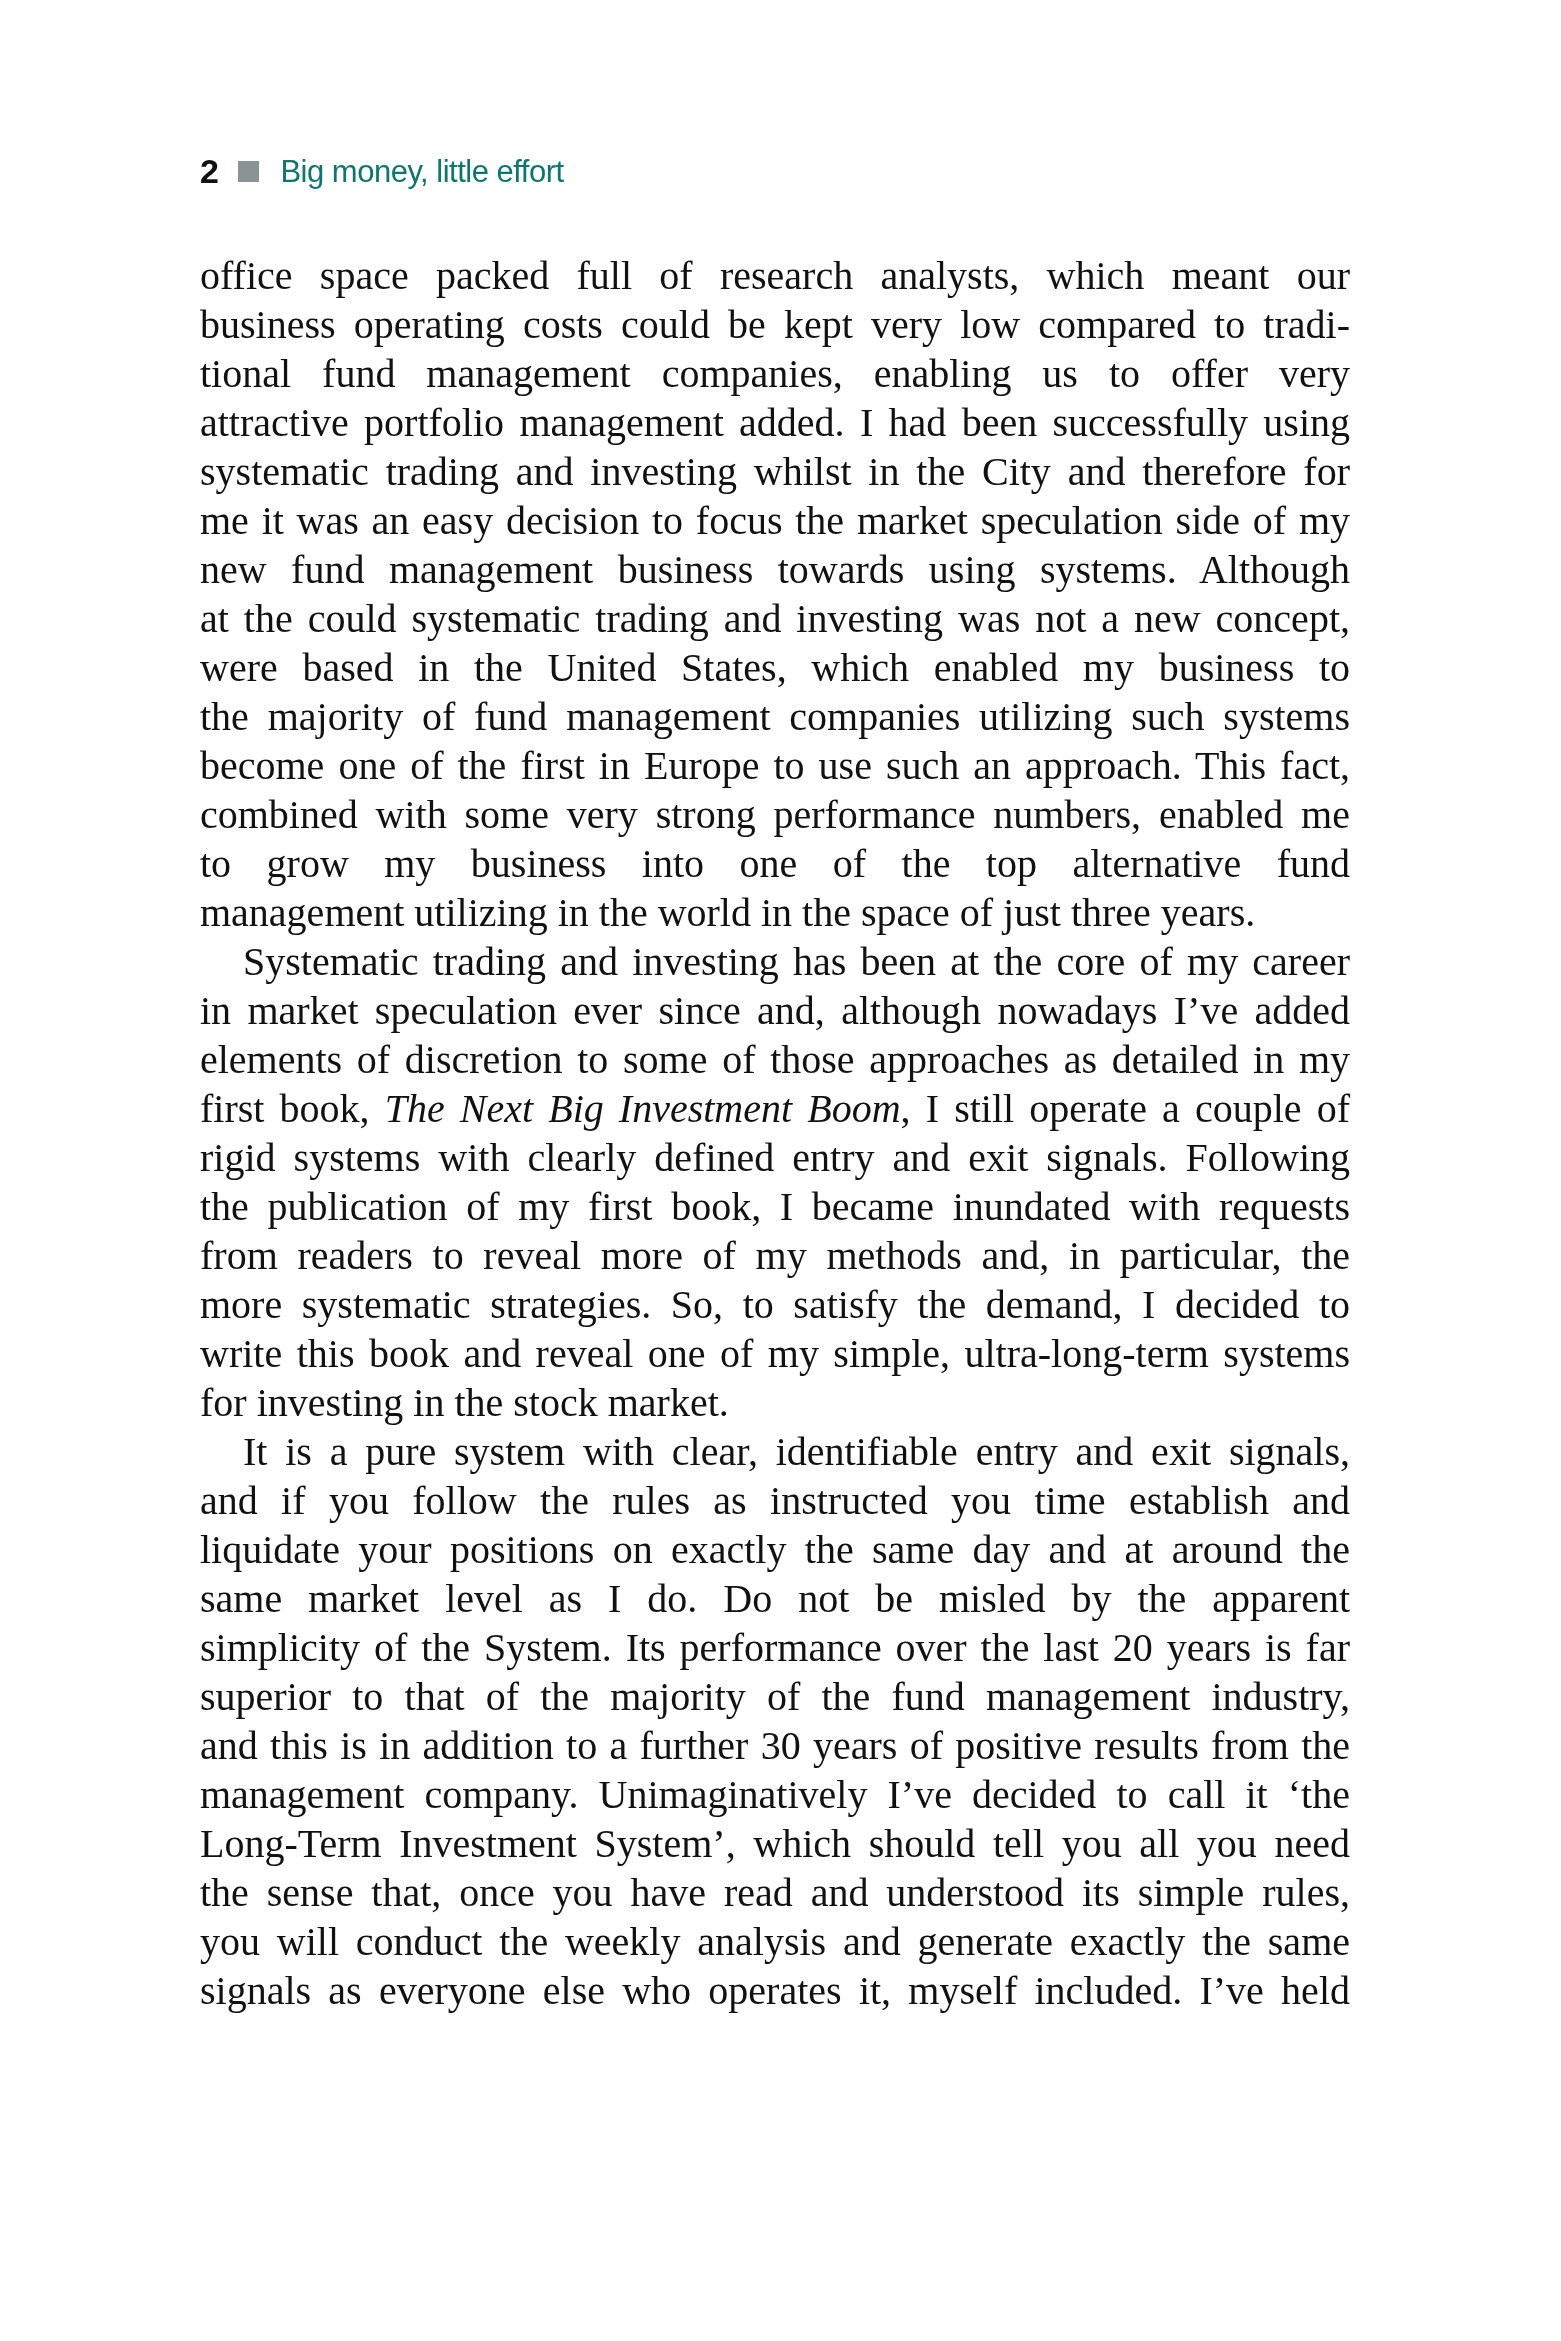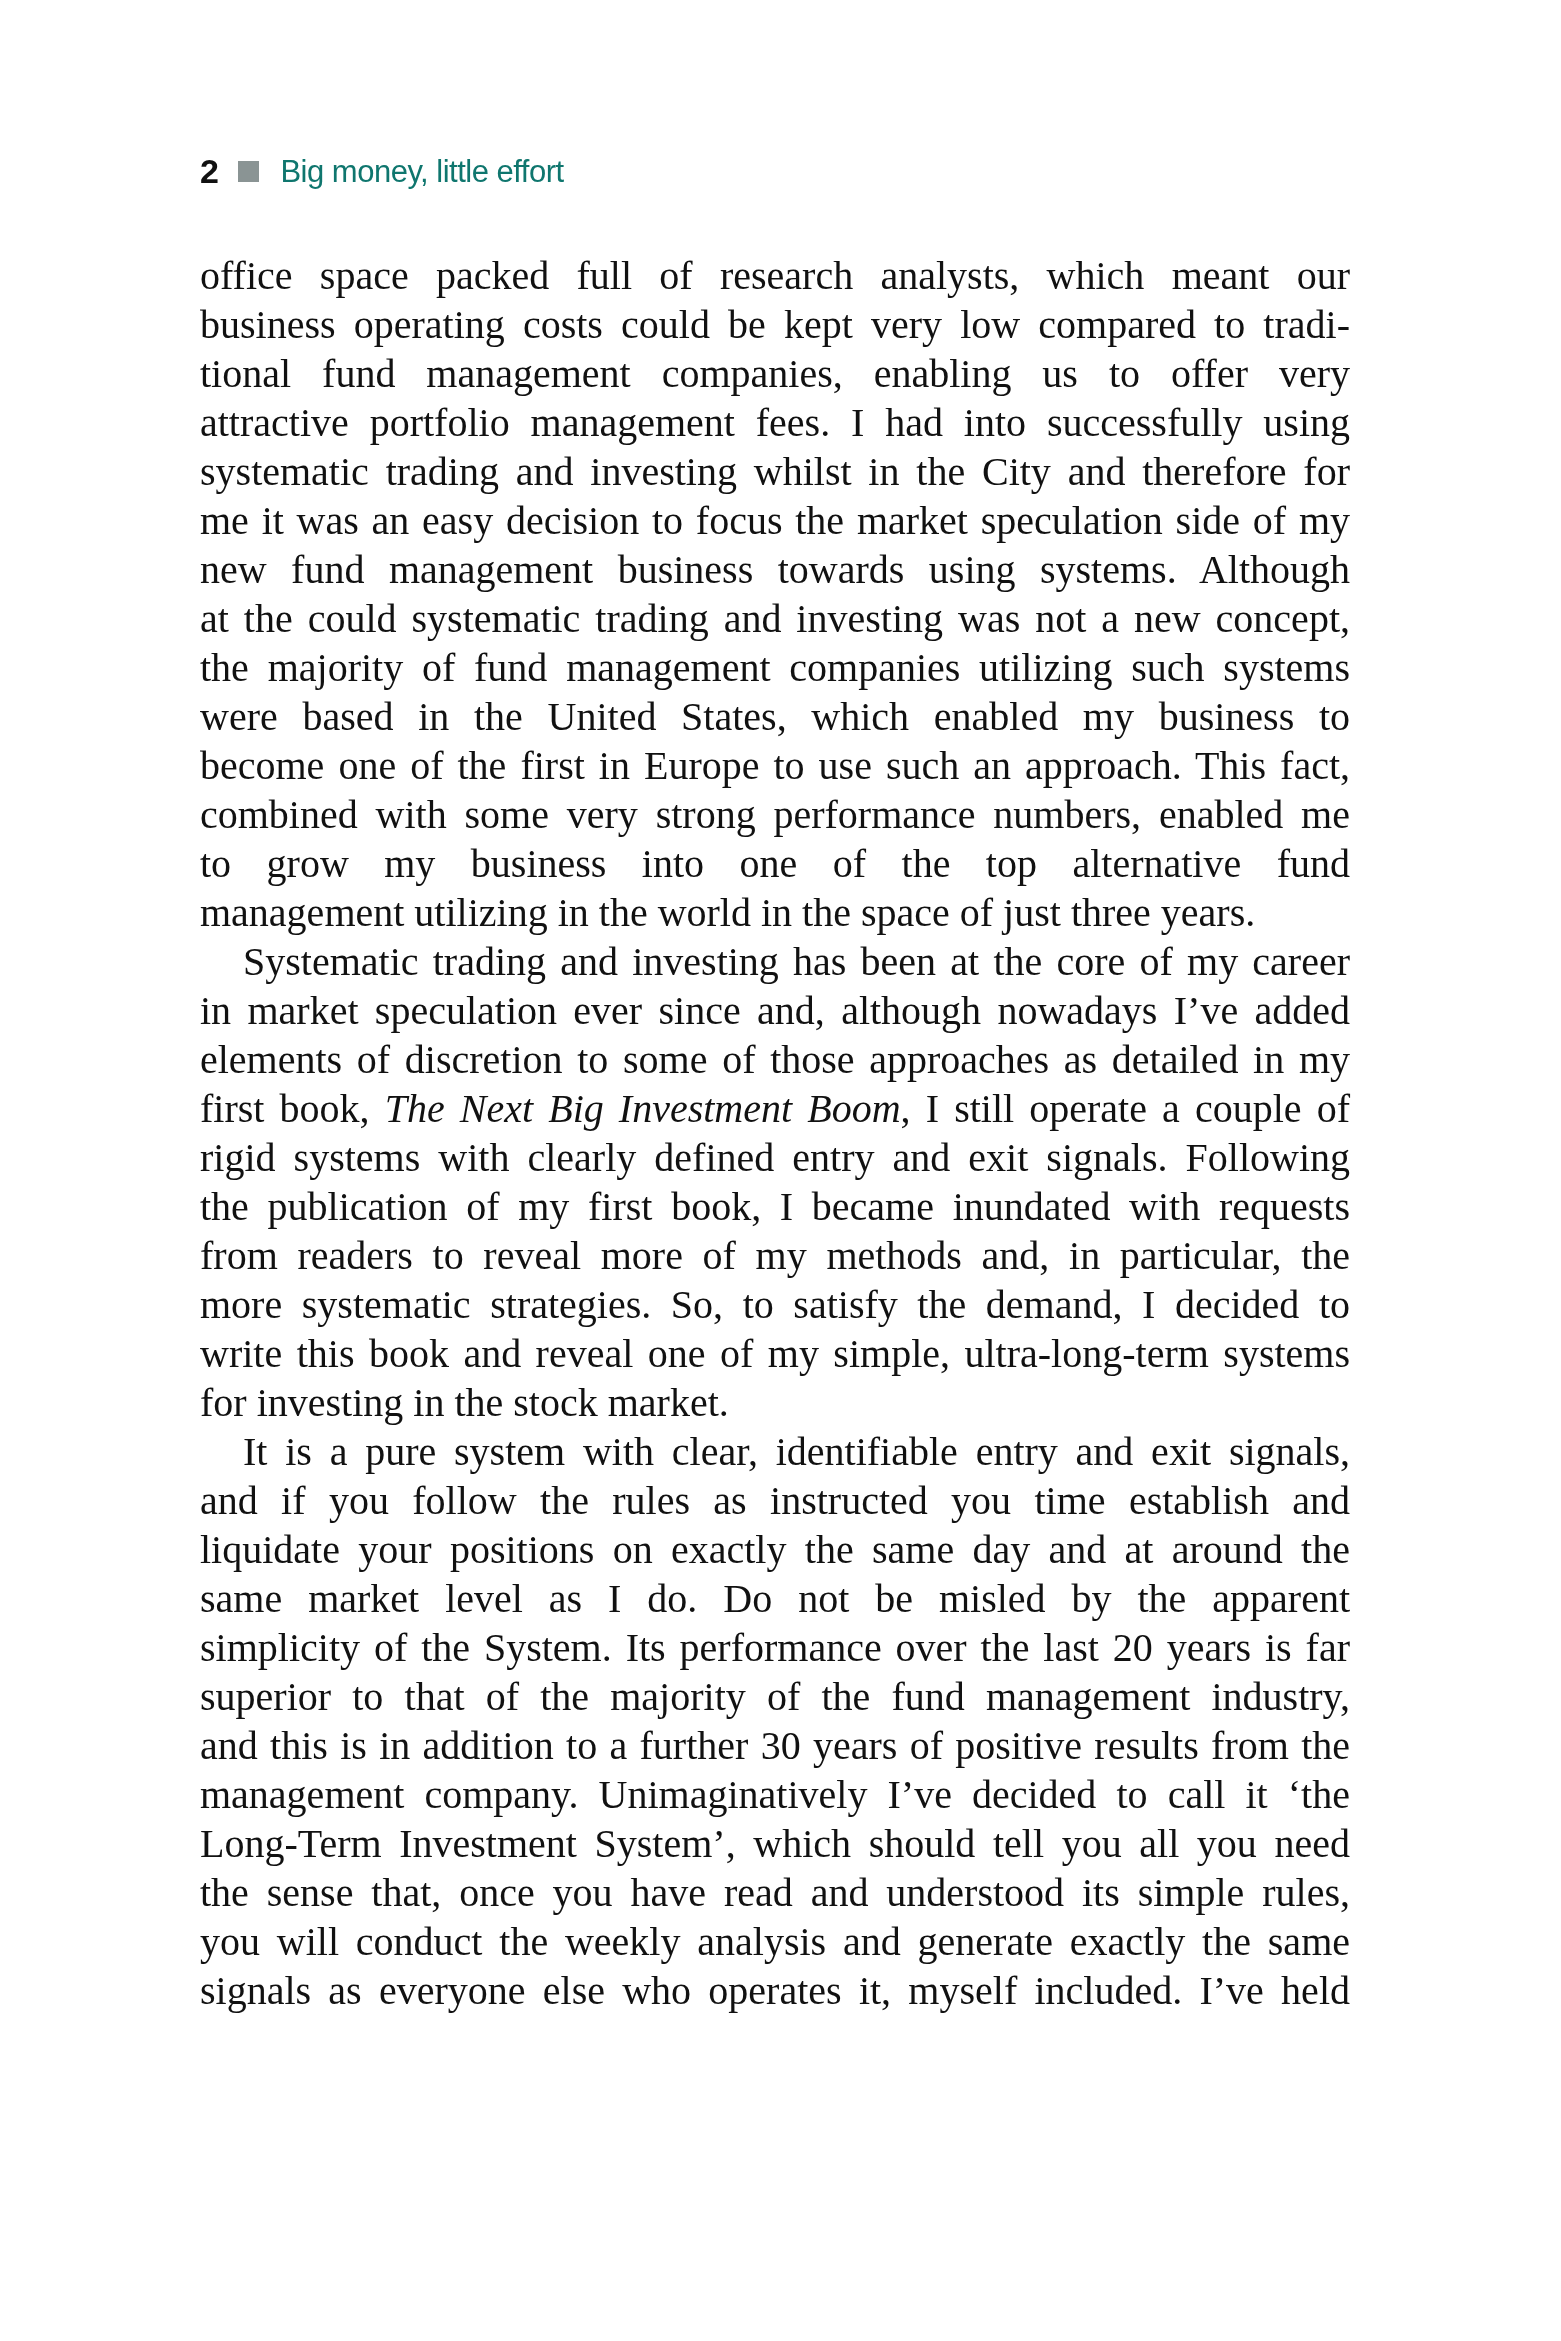--- a/index.html
+++ b/index.html
@@ -30,27 +30,27 @@
   <span class="folio">2</span>
   <span class="head-box" style="background: rgb(138, 148, 148);"></span>
   <span class="head-title">Big money, little effort</span>
 </header>
 
 <main class="body-text">
   <p>
       <span class="line">office space packed full of research analysts, which meant our</span>
       <span class="line">business operating costs could be kept very low compared to tradi-</span>
       <span class="line">tional fund management companies, enabling us to offer very</span>
-      <span class="line">attractive portfolio management fees. I had into successfully using</span>
+      <span class="line">attractive portfolio management added. I had been successfully using</span>
       <span class="line">systematic trading and investing whilst in the City and therefore for</span>
       <span class="line">me it was an easy decision to focus the market speculation side of my</span>
       <span class="line">new fund management business towards using systems. Although</span>
       <span class="line">at the could systematic trading and investing was not a new concept,</span>
+      <span class="line">were based in the United States, which enabled my business to</span>
       <span class="line">the majority of fund management companies utilizing such systems</span>
-      <span class="line">were based in the United States, which enabled my business to</span>
       <span class="line">become one of the first in Europe to use such an approach. This fact,</span>
       <span class="line">combined with some very strong performance numbers, enabled me</span>
       <span class="line">to grow my business into one of the top alternative fund</span>
       <span class="line last">management utilizing in the world in the space of just three years.</span>
     </p>
   <p>
       <span class="line indent">Systematic trading and investing has been at the core of my career</span>
       <span class="line">in market speculation ever since and, although nowadays I’ve added</span>
       <span class="line">elements of discretion to some of those approaches as detailed in my</span>
       <span class="line"><span>first book, </span><em>The Next Big Investment Boom</em><span>, I still operate a couple of</span></span>

